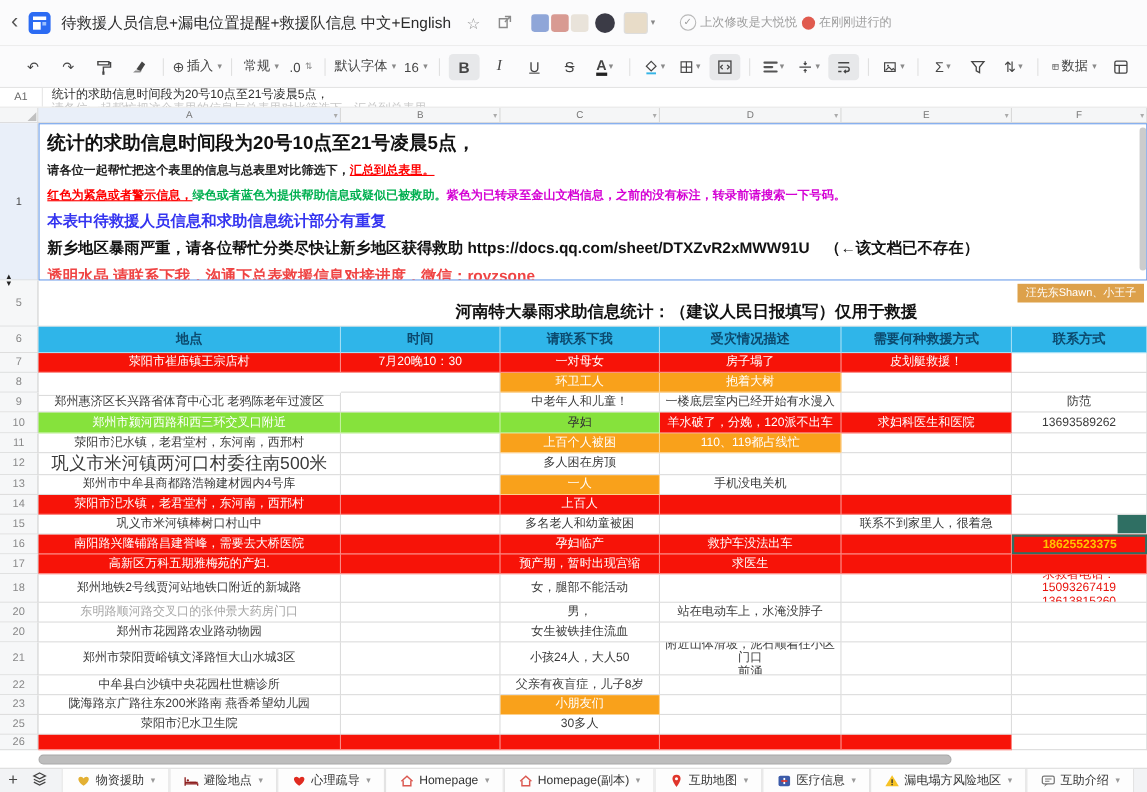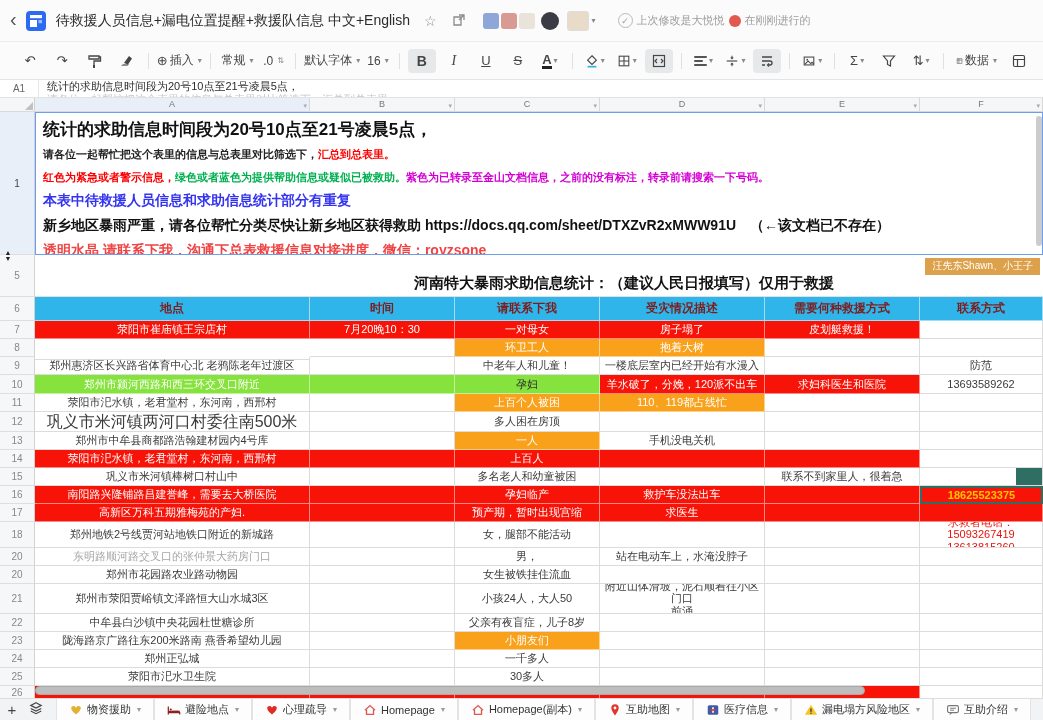--- a/index.html
+++ b/index.html
@@ -60,32 +60,32 @@
   .cell.red{background:#F71308;color:#fff;border-color:rgba(255,255,255,.5);}
   .cell.orange{background:#F9A11B;color:#fff;border-color:rgba(255,255,255,.5);}
   .cell.green{background:#86E23C;color:#fff;border-color:rgba(255,255,255,.5);}
   .cell.green.dark{color:#333;}
   .cell.big{font-size:16px;text-align:center;}
   .cell.graytxt{color:#a5a5a5;}
   .cell.redtxt{color:#e8130c;}
   .cell.wrap{white-space:pre-line;}
   .cell.phone{color:#FFC400;font-weight:bold;border:2px solid #2F6F63;}
   .cell.tealfrag:after{content:"";position:absolute;right:0;top:0;bottom:0;width:26px;background:#2F6F63;}
-  .cell.hdr{background:#2FB5E9;color:#7f1d1d;font-weight:bold;font-size:12px;border-color:rgba(255,255,255,.55);}
+  .cell.hdr{background:#2FB5E9;color:#0c4a6e;font-weight:bold;font-size:12px;border-color:rgba(255,255,255,.55);}
 
   
   .noterow{display:flex;height:143px;}
   .noteblock{flex:1;border:1px solid #6D9EEB;box-sizing:border-box;background:#fff;padding:3px 0 0 7px;overflow:hidden;}
   .n1{font-size:17px;font-weight:bold;color:#111;margin:2px 0 6px;}
   .n2{font-size:11px;font-weight:bold;color:#222;margin-bottom:8px;}
   .n3{font-size:11px;font-weight:bold;margin-bottom:7px;}
   .n4{font-size:14px;font-weight:bold;color:#3434F0;margin-bottom:7px;}
   .n5{font-size:14px;font-weight:600;color:#111;margin-bottom:7px;}
   .n6{font-size:14px;font-weight:600;color:#ef4444;}
-  .seg-red{color:#FE0000;} .seg-green{color:#00B050;} .seg-purple{color:#D400D4;}
+  .seg-red{color:#FE0000;text-decoration:underline;} .seg-green{color:#00B050;} .seg-purple{color:#D400D4;}
 
   
   .titlerow{display:flex;height:42px;}
   .titlecell{flex:1;position:relative;border-bottom:1px solid #e0e0e0;box-sizing:border-box;}
   .collab-label{position:absolute;top:3px;right:3px;background:#DDA14B;color:#fff;font-size:10px;padding:1px 7px 2px;}
   .sheettitle{position:absolute;bottom:3px;left:170px;right:0;text-align:center;font-size:15px;font-weight:bold;color:#111;}
 
   
   .collapse{position:absolute;left:2px;top:152px;width:12px;color:#222;font-size:7px;line-height:6px;text-align:center;}
 
@@ -466,29 +466,20 @@
           <div class="grow" style="height: 18px;">
             <div class="rownum">23</div>
             <div class="cell" style="width: 275px; flex: 0 0 275px;">陇海路京广路往东200米路南 燕香希望幼儿园</div>
             <div class="cell" style="width: 145px; flex: 0 0 145px;"></div>
             <div class="cell orange" style="width: 145px; flex: 0 0 145px;">小朋友们</div>
             <div class="cell" style="width: 165px; flex: 0 0 165px;"></div>
             <div class="cell" style="width: 155px; flex: 0 0 155px;"></div>
             <div class="cell" style="width: 123px; flex: 0 0 123px;"></div>
           </div>
           <div class="grow" style="height: 18px;">
-            <div class="rownum">24</div>
-            <div class="cell" style="width: 275px; flex: 0 0 275px;">郑州正弘城</div>
-            <div class="cell" style="width: 145px; flex: 0 0 145px;"></div>
-            <div class="cell" style="width: 145px; flex: 0 0 145px;">一千多人</div>
-            <div class="cell" style="width: 165px; flex: 0 0 165px;"></div>
-            <div class="cell" style="width: 155px; flex: 0 0 155px;"></div>
-            <div class="cell" style="width: 123px; flex: 0 0 123px;"></div>
-          </div>
-          <div class="grow" style="height: 18px;">
             <div class="rownum">25</div>
             <div class="cell" style="width: 275px; flex: 0 0 275px;">荥阳市汜水卫生院</div>
             <div class="cell" style="width: 145px; flex: 0 0 145px;"></div>
             <div class="cell" style="width: 145px; flex: 0 0 145px;">30多人</div>
             <div class="cell" style="width: 165px; flex: 0 0 165px;"></div>
             <div class="cell" style="width: 155px; flex: 0 0 155px;"></div>
             <div class="cell" style="width: 123px; flex: 0 0 123px;"></div>
           </div>
           <div class="grow" style="height: 14px;">
             <div class="rownum">26</div>

